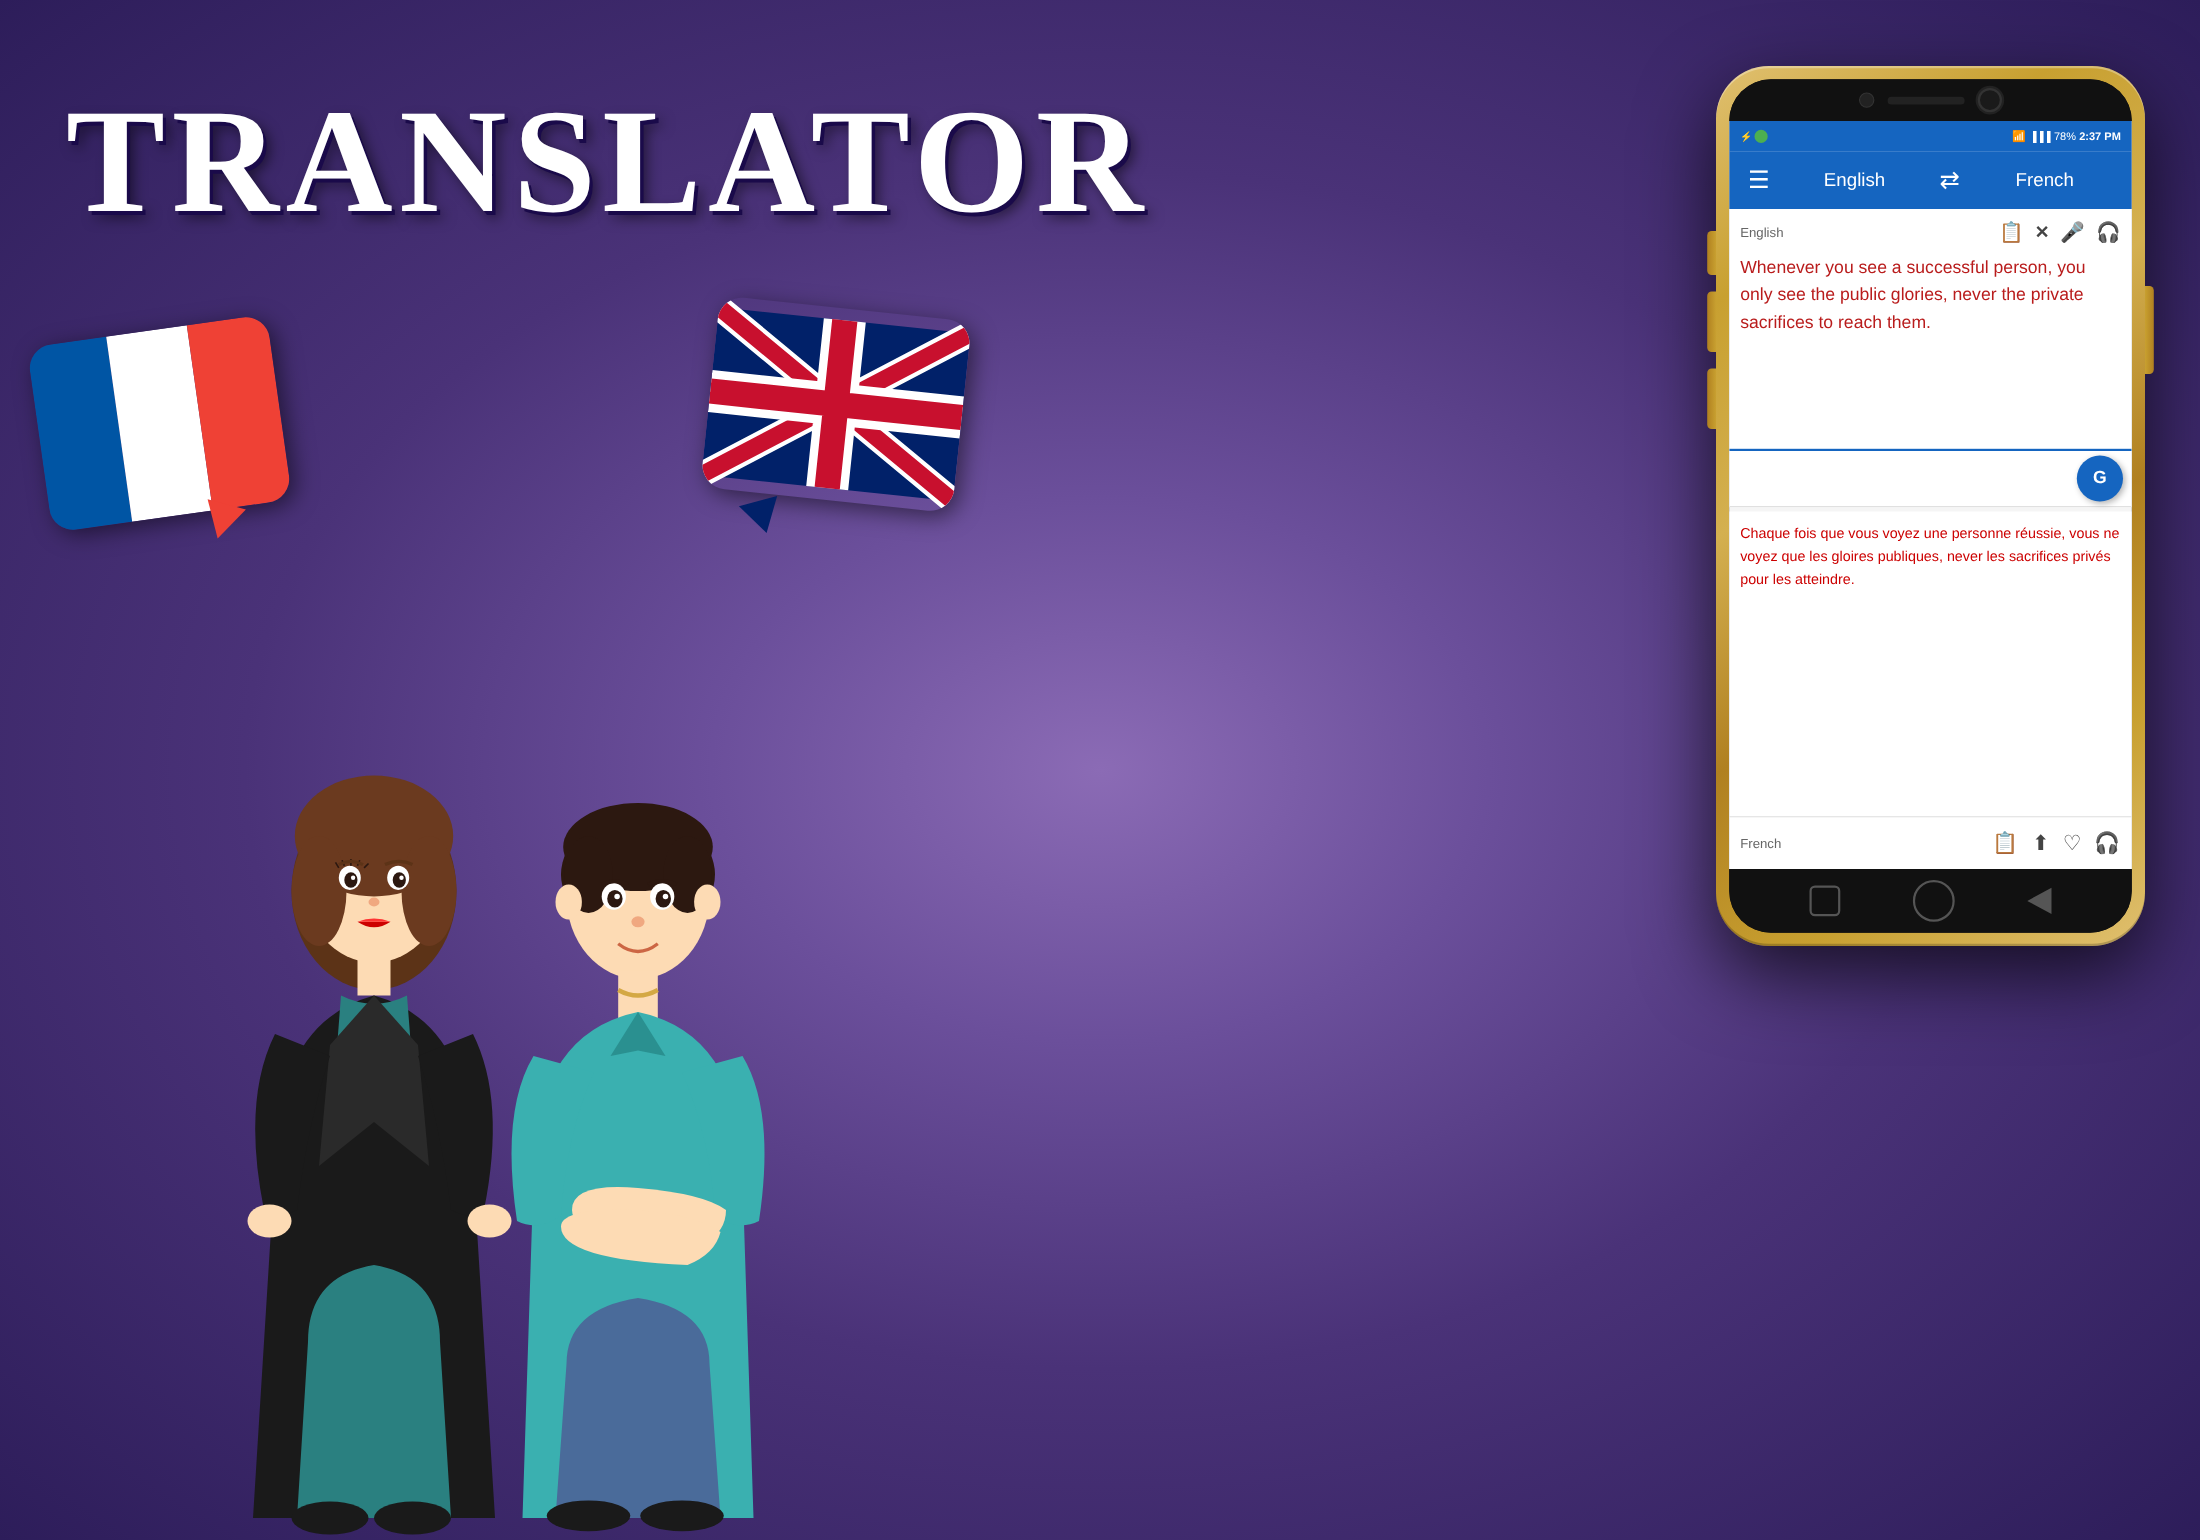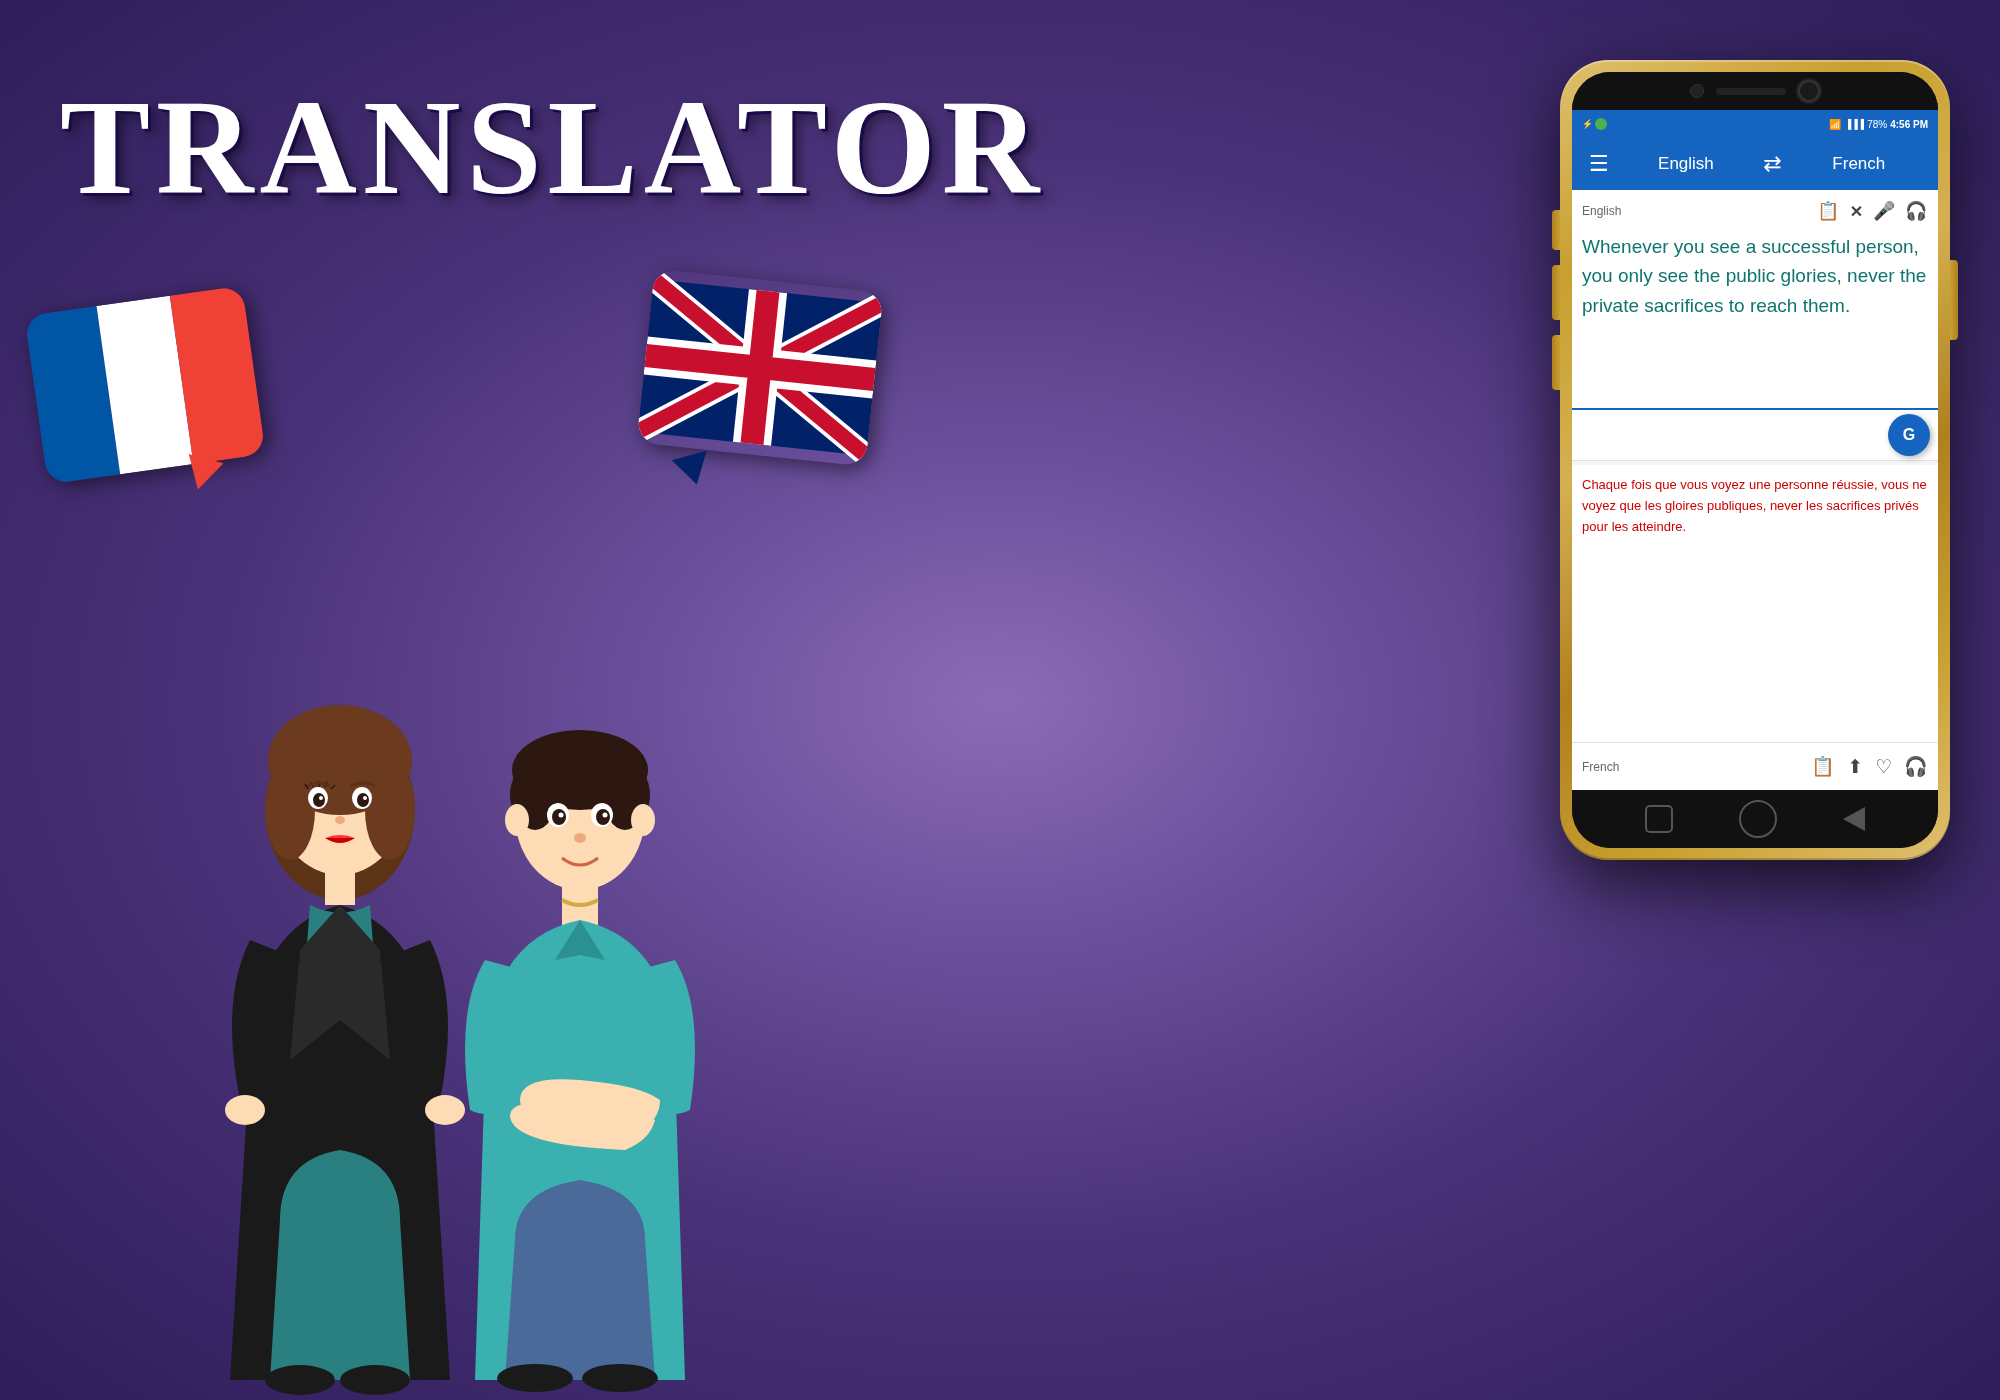--- a/index.html
+++ b/index.html
@@ -210,21 +210,21 @@
 
         <div style="background:#1565C0;height:28px;display:flex;align-items:center;justify-content:space-between;padding:0 10px;font-size:10px;color:white;">
           <div style="display:flex;align-items:center;gap:2px;">
             <span style="font-size:9px;">⚡</span>
             <span style="width:12px;height:12px;background:#4CAF50;border-radius:50%;display:inline-block;"></span>
           </div>
           <div style="display:flex;align-items:center;gap:3px;">
             <span style="font-size:10px;">📶</span>
             <span style="font-size:9px;">▐▐▐</span>
             <span style="font-size:10px;">78%</span>
-            <span style="font-size:10px;font-weight:bold;">4:56 PM</span>
+            <span style="font-size:10px;font-weight:bold;">2:37 PM</span>
           </div>
         </div>
 
         <div style="background:#1565C0;height:52px;display:flex;align-items:center;padding:0 12px;gap:5px;">
           <span style="color:white;font-size:22px;cursor:pointer;padding:5px;">☰</span>
           <span style="color:white;font-size:17px;font-weight:500;flex:1;text-align:center;cursor:pointer;">English</span>
           <span style="color:white;font-size:22px;cursor:pointer;padding:5px;">⇄</span>
           <span style="color:white;font-size:17px;font-weight:500;flex:1;text-align:center;cursor:pointer;">French</span>
         </div>
 
@@ -233,21 +233,21 @@
           <div style="background:white;padding:10px 10px 8px;min-height:220px;position:relative;border-bottom:2px solid #1565C0;">
             <div style="display:flex;align-items:center;justify-content:space-between;margin-bottom:6px;">
               <span style="font-size:12px;color:#666;">English</span>
               <div style="display:flex;gap:10px;align-items:center;">
                 <span style="font-size:18px;color:#444;cursor:pointer;">📋</span>
                 <span style="font-size:16px;color:#444;cursor:pointer;font-weight:bold;">✕</span>
                 <span style="font-size:18px;color:#444;cursor:pointer;">🎤</span>
                 <span style="font-size:18px;color:#444;cursor:pointer;">🎧</span>
               </div>
             </div>
-            <div style="font-size:19px;color:#0f766e;line-height:1.55;padding:4px 0;cursor:text;">Whenever you see a successful person, you only see the public glories, never the private sacrifices to reach them.</div>
+            <div style="font-size:16px;color:#b91c1c;line-height:1.55;padding:4px 0;cursor:text;">Whenever you see a successful person, you only see the public glories, never the private sacrifices to reach them.</div>
           </div>
 
           <div style="background:white;display:flex;justify-content:flex-end;padding:4px 8px;border-bottom:1px solid #e0e0e0;">
             <div style="width:42px;height:42px;background:#1565C0;border-radius:50%;display:flex;align-items:center;justify-content:center;color:white;font-size:16px;cursor:pointer;font-weight:bold;box-shadow:2px 2px 6px rgba(0,0,0,0.3);">G</div>
           </div>
 
           <div style="flex:1;background:white;padding:10px;margin-top:4px;">
             <div style="font-size:13px;color:#cc0000;line-height:1.6;">Chaque fois que vous voyez une personne réussie, vous ne voyez que les gloires publiques, never les sacrifices privés pour les atteindre.</div>
           </div>
 

